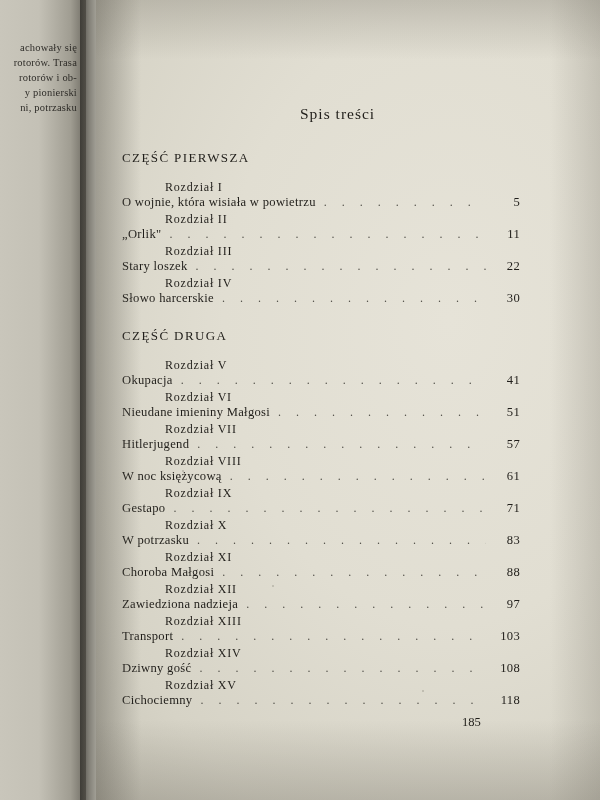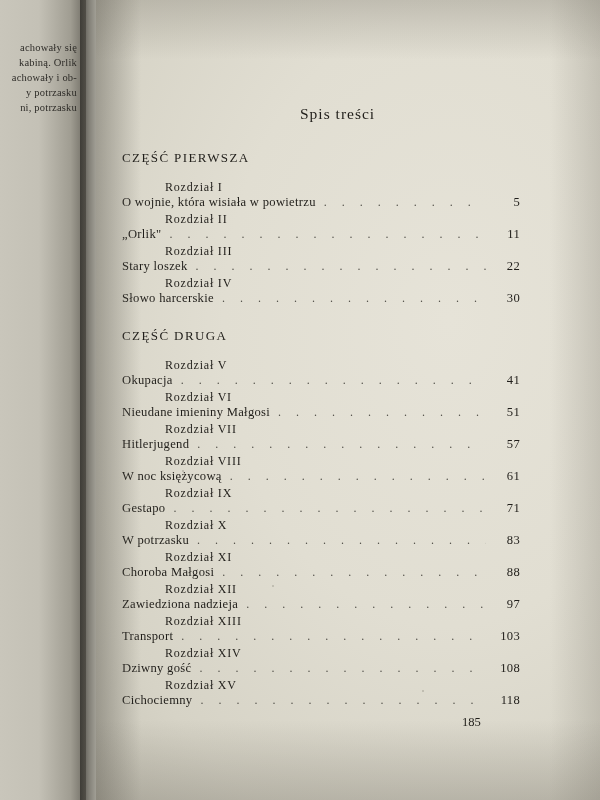--- a/index.html
+++ b/index.html
@@ -166,23 +166,23 @@
   }
 </style>
 </head>
 <body>
 
 <div id="page">
 
   <div id="left-page">
     <div id="left-text">
       <div>achowały się</div>
-      <div>kabiną. Orlik</div>
-      <div>achowały i ob-</div>
-      <div>y potrzasku</div>
+      <div>rotorów. Trasa</div>
+      <div>rotorów i ob-</div>
+      <div>y pionierski</div>
       <div>ni, potrzasku</div>
     </div>
   </div>
 
   <div id="gutter"></div>
 
   <div id="right-page">
     <div id="content">
 
       <div class="toc-title">Spis  treści</div>

